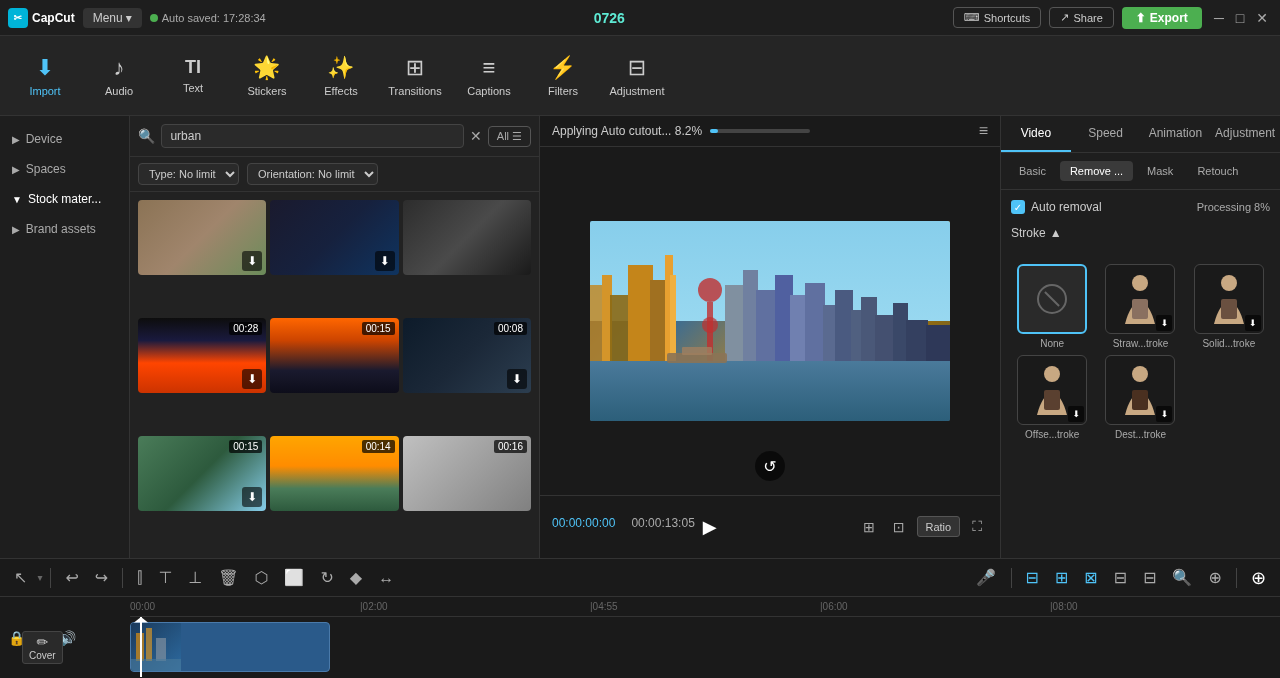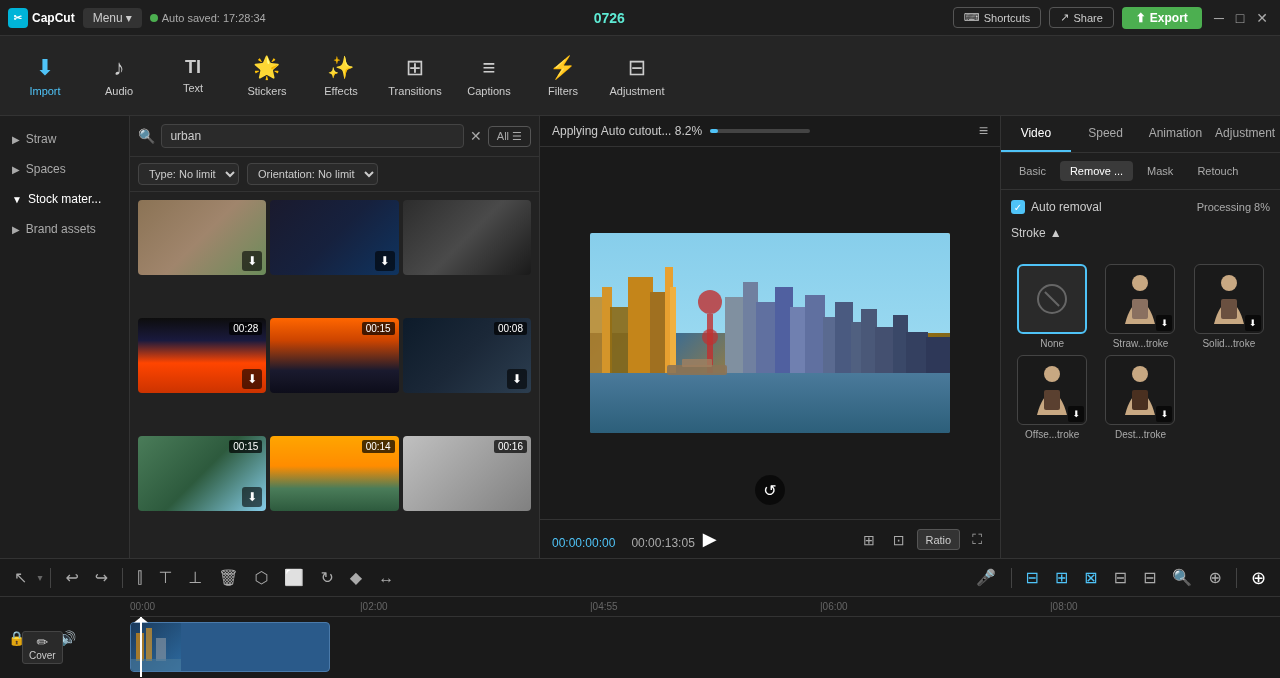--- a/index.html
+++ b/index.html
@@ -54,21 +54,21 @@
     .preview-header { display: flex; align-items: center; justify-content: space-between; padding: 6px 12px; border-bottom: 1px solid #333; }
     .preview-status { display: flex; align-items: center; gap: 8px; font-size: 12px; color: #ccc; justify-content: flex-end; }
     .preview-status .progress-bar { width: 100px; height: 4px; background: #444; border-radius: 2px; }
     .preview-status .progress-fill { height: 100%; background: #4fc3f7; border-radius: 2px; width: 8.2%; }
     .preview-menu-icon { cursor: pointer; color: #aaa; font-size: 16px; }
     .preview-area { flex: 1; display: flex; align-items: center; justify-content: center; position: relative; }
     .preview-placeholder { width: 360px; height: 200px; background: linear-gradient(135deg, #1a3a5c 0%, #2d6a9f 30%, #c4851a 60%, #8b6914 80%, #3d5a6b 100%); border-radius: 2px; position: relative; overflow: hidden; }
     .preview-sky { position: absolute; top: 0; left: 0; right: 0; height: 50%; background: linear-gradient(180deg, #87CEEB 0%, #98D8F0 100%); }
     .preview-water { position: absolute; bottom: 0; left: 0; right: 0; height: 30%; background: linear-gradient(180deg, #4a7a9b 0%, #2c5f7a 100%); }
     .preview-rotate-btn { position: absolute; bottom: -30px; left: 50%; transform: translateX(-50%); background: rgba(0,0,0,0.6); border: none; color: #fff; width: 30px; height: 30px; border-radius: 50%; cursor: pointer; display: flex; align-items: center; justify-content: center; font-size: 16px; }
-    .preview-controls { display: flex; align-items: flex-end; padding: 8px 12px; border-top: 1px solid #333; gap: 8px; }
+    .preview-controls { display: flex; align-items: flex-start; padding: 20px 12px; border-top: 1px solid #333; gap: 8px; }
     .time-display { color: #4fc3f7; font-size: 12px; }
     .duration-display { color: #aaa; font-size: 12px; }
     .play-btn { background: none; border: none; color: #fff; font-size: 18px; cursor: pointer; }
     .preview-actions { display: flex; gap: 6px; margin-left: auto; }
     .preview-action-btn { background: none; border: none; color: #aaa; cursor: pointer; font-size: 14px; padding: 2px 6px; }
     .ratio-btn { background: #333; border: 1px solid #555; color: #ccc; padding: 2px 8px; border-radius: 3px; cursor: pointer; font-size: 11px; }
 
     
     .right-panel { width: 280px; background: #1e1e1e; border-left: 1px solid #333; display: flex; flex-direction: column; }
     .right-tabs { display: flex; border-bottom: 1px solid #333; }
@@ -200,21 +200,21 @@
     <span class="tool-icon">⊟</span>
     <span>Adjustment</span>
   </div>
 </div>
 
 <div class="main">
 
   <div class="left-panel">
     <div class="nav-item">
       <span class="arrow">▶</span>
-      <span>Straw</span>
+      <span>Device</span>
     </div>
     <div class="nav-item">
       <span class="arrow">▶</span>
       <span>Spaces</span>
     </div>
     <div class="nav-item active">
       <span class="arrow">▼</span>
       <span>Stock mater...</span>
     </div>
     <div class="nav-item">

